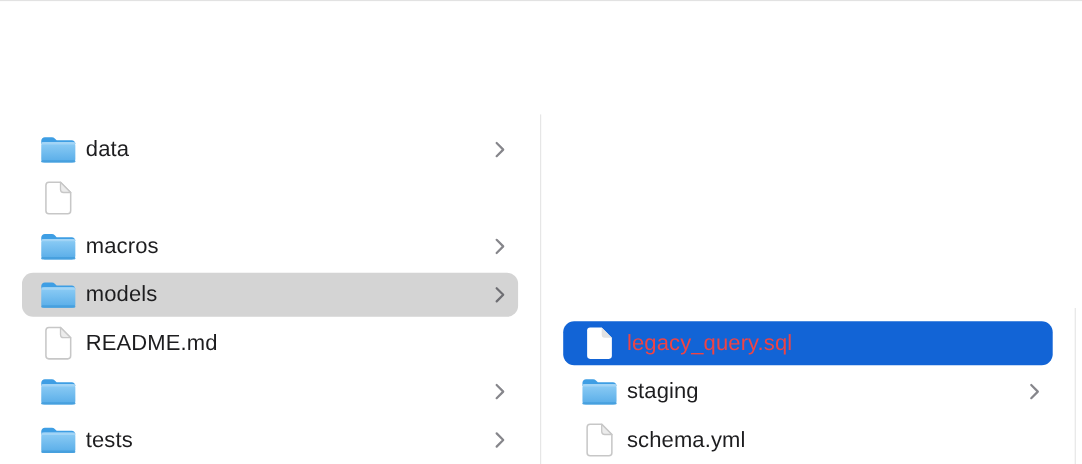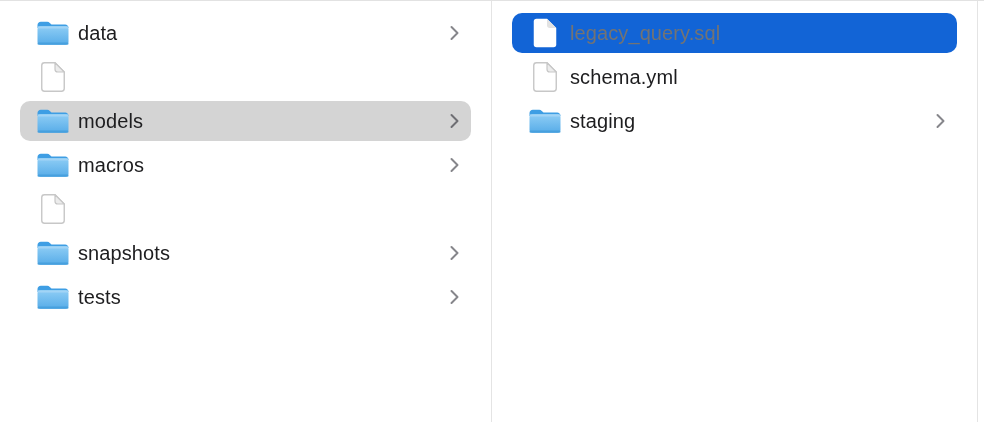--- a/index.html
+++ b/index.html
@@ -4,20 +4,21 @@
 <style>
   html,body{margin:0;padding:0;background:#fff;}
   .finder{
     width:984px;height:422px;
     box-sizing:border-box;
     background:#fff;
     border-top:1px solid #E2E2E2;
     display:flex;
     font-family:"Liberation Sans","DejaVu Sans",sans-serif;
     overflow:hidden;
+    align-items:flex-end;
   }
   .col{
     box-sizing:border-box;
     padding-top:10px;
     border-right:1px solid #E4E4E4;
     position:relative;
   }
   .col-left{width:492px;}
   .col-right{width:486px;}
   .col-stub{flex:1;border-right:none;}
@@ -44,21 +45,21 @@
     position:relative;z-index:1;
     flex:0 0 34px;
   }
   .label{
     font-size:20px;
     color:#1D1D1F;
     letter-spacing:0.1px;
     position:relative;z-index:1;
     white-space:nowrap;
   }
-  .row.sel-active .label{color:#737373;}
+  .row.sel-active .label{color:#ef4444;}
   .chev{
     position:absolute;
     right:32px;top:50%;
     transform:translateY(-50%);
     z-index:1;
     display:flex;align-items:center;
   }
 </style>
 </head>
 <body>
@@ -88,20 +89,42 @@
         </span>
       </div>
       <div class="row">
         <span class="icon-slot">
           <svg width="26" height="32" viewBox="0 0 26 32">
             <path d="M4.5 1.75 H15 L24.25 11 V27.5 a2.75 2.75 0 0 1 -2.75 2.75 H4.5 A2.75 2.75 0 0 1 1.75 27.5 V4.5 A2.75 2.75 0 0 1 4.5 1.75 Z" fill="#FFFFFF" stroke="#C7C7C7" stroke-width="1.4"></path>
             <path d="M15 1.75 L24.25 11 H17.75 A2.75 2.75 0 0 1 15 8.25 Z" fill="#ECECEC" stroke="#C7C7C7" stroke-width="1.2" stroke-linejoin="round"></path>
           </svg>
         </span>
       </div>
+      <div class="row">
+        <span class="icon-slot">
+          <svg width="34" height="28" viewBox="0 0 34 28">
+            <defs>
+              <linearGradient id="fb2" x1="0" y1="0" x2="0" y2="1">
+                <stop offset="0" stop-color="#8ECDF5"></stop>
+                <stop offset="1" stop-color="#57ACE8"></stop>
+              </linearGradient>
+            </defs>
+            <path d="M1.5 8.5 V6 C1.5 4.2 3 2.8 4.8 2.8 h6.4 c1 0 1.9.4 2.6 1.1 l1.7 1.7 h13.7 c1.8 0 3.3 1.5 3.3 3.3 v0 H1.5 Z" fill="#3E9EE4"></path>
+            <rect x="1.5" y="7.2" width="31" height="18.6" rx="3.2" fill="url(#fb2)"></rect>
+            <rect x="1.5" y="7.2" width="31" height="2.2" rx="1.1" fill="#A6D6F6" opacity="0.85"></rect>
+            <rect x="1.5" y="23.6" width="31" height="2.2" rx="1.1" fill="#459FDD" opacity="0.9"></rect>
+          </svg>
+        </span>
+        <span class="label">macros</span>
+        <span class="chev">
+          <svg width="9" height="16" viewBox="0 0 9 16">
+            <path d="M1.5 2 L7.5 8 L1.5 14" fill="none" stroke="#86868B" stroke-width="2" stroke-linecap="round" stroke-linejoin="round"></path>
+          </svg>
+        </span>
+      </div>
       <div class="row sel-inactive">
         <div class="pill"></div>
         <span class="icon-slot">
           <svg width="34" height="28" viewBox="0 0 34 28">
             <defs>
               <linearGradient id="fb3" x1="0" y1="0" x2="0" y2="1">
                 <stop offset="0" stop-color="#8ECDF5"></stop>
                 <stop offset="1" stop-color="#57ACE8"></stop>
               </linearGradient>
             </defs>
@@ -113,64 +136,42 @@
         </span>
         <span class="label">models</span>
         <span class="chev">
           <svg width="9" height="16" viewBox="0 0 9 16">
             <path d="M1.5 2 L7.5 8 L1.5 14" fill="none" stroke="#6E6E73" stroke-width="2" stroke-linecap="round" stroke-linejoin="round"></path>
           </svg>
         </span>
       </div>
       <div class="row">
         <span class="icon-slot">
-          <svg width="34" height="28" viewBox="0 0 34 28">
-            <defs>
-              <linearGradient id="fb2" x1="0" y1="0" x2="0" y2="1">
-                <stop offset="0" stop-color="#8ECDF5"></stop>
-                <stop offset="1" stop-color="#57ACE8"></stop>
-              </linearGradient>
-            </defs>
-            <path d="M1.5 8.5 V6 C1.5 4.2 3 2.8 4.8 2.8 h6.4 c1 0 1.9.4 2.6 1.1 l1.7 1.7 h13.7 c1.8 0 3.3 1.5 3.3 3.3 v0 H1.5 Z" fill="#3E9EE4"></path>
-            <rect x="1.5" y="7.2" width="31" height="18.6" rx="3.2" fill="url(#fb2)"></rect>
-            <rect x="1.5" y="7.2" width="31" height="2.2" rx="1.1" fill="#A6D6F6" opacity="0.85"></rect>
-            <rect x="1.5" y="23.6" width="31" height="2.2" rx="1.1" fill="#459FDD" opacity="0.9"></rect>
-          </svg>
-        </span>
-        <span class="label">macros</span>
-        <span class="chev">
-          <svg width="9" height="16" viewBox="0 0 9 16">
-            <path d="M1.5 2 L7.5 8 L1.5 14" fill="none" stroke="#86868B" stroke-width="2" stroke-linecap="round" stroke-linejoin="round"></path>
-          </svg>
-        </span>
-      </div>
-      <div class="row">
-        <span class="icon-slot">
           <svg width="26" height="32" viewBox="0 0 26 32">
             <path d="M4.5 1.75 H15 L24.25 11 V27.5 a2.75 2.75 0 0 1 -2.75 2.75 H4.5 A2.75 2.75 0 0 1 1.75 27.5 V4.5 A2.75 2.75 0 0 1 4.5 1.75 Z" fill="#FFFFFF" stroke="#C7C7C7" stroke-width="1.4"></path>
             <path d="M15 1.75 L24.25 11 H17.75 A2.75 2.75 0 0 1 15 8.25 Z" fill="#ECECEC" stroke="#C7C7C7" stroke-width="1.2" stroke-linejoin="round"></path>
           </svg>
         </span>
+        <span class="label">README.md</span>
       </div>
       <div class="row">
         <span class="icon-slot">
           <svg width="34" height="28" viewBox="0 0 34 28">
             <defs>
               <linearGradient id="fb4" x1="0" y1="0" x2="0" y2="1">
                 <stop offset="0" stop-color="#8ECDF5"></stop>
                 <stop offset="1" stop-color="#57ACE8"></stop>
               </linearGradient>
             </defs>
             <path d="M1.5 8.5 V6 C1.5 4.2 3 2.8 4.8 2.8 h6.4 c1 0 1.9.4 2.6 1.1 l1.7 1.7 h13.7 c1.8 0 3.3 1.5 3.3 3.3 v0 H1.5 Z" fill="#3E9EE4"></path>
             <rect x="1.5" y="7.2" width="31" height="18.6" rx="3.2" fill="url(#fb4)"></rect>
             <rect x="1.5" y="7.2" width="31" height="2.2" rx="1.1" fill="#A6D6F6" opacity="0.85"></rect>
             <rect x="1.5" y="23.6" width="31" height="2.2" rx="1.1" fill="#459FDD" opacity="0.9"></rect>
           </svg>
         </span>
-        <span class="label">snapshots</span>
         <span class="chev">
           <svg width="9" height="16" viewBox="0 0 9 16">
             <path d="M1.5 2 L7.5 8 L1.5 14" fill="none" stroke="#86868B" stroke-width="2" stroke-linecap="round" stroke-linejoin="round"></path>
           </svg>
         </span>
       </div>
       <div class="row">
         <span class="icon-slot">
           <svg width="34" height="28" viewBox="0 0 34 28">
             <defs>
@@ -199,44 +200,44 @@
         <span class="icon-slot">
           <svg width="26" height="32" viewBox="0 0 26 32">
             <path d="M4.5 1.75 H15 L24.25 11 V27.5 a2.75 2.75 0 0 1 -2.75 2.75 H4.5 A2.75 2.75 0 0 1 1.75 27.5 V4.5 A2.75 2.75 0 0 1 4.5 1.75 Z" fill="#FFFFFF"></path>
             <path d="M15 1.75 L24.25 11 H17.75 A2.75 2.75 0 0 1 15 8.25 Z" fill="#E2E2E2"></path>
           </svg>
         </span>
         <span class="label">legacy_query.sql</span>
       </div>
       <div class="row">
         <span class="icon-slot">
+          <svg width="34" height="28" viewBox="0 0 34 28">
+            <defs>
+              <linearGradient id="fb6" x1="0" y1="0" x2="0" y2="1">
+                <stop offset="0" stop-color="#8ECDF5"></stop>
+                <stop offset="1" stop-color="#57ACE8"></stop>
+              </linearGradient>
+            </defs>
+            <path d="M1.5 8.5 V6 C1.5 4.2 3 2.8 4.8 2.8 h6.4 c1 0 1.9.4 2.6 1.1 l1.7 1.7 h13.7 c1.8 0 3.3 1.5 3.3 3.3 v0 H1.5 Z" fill="#3E9EE4"></path>
+            <rect x="1.5" y="7.2" width="31" height="18.6" rx="3.2" fill="url(#fb6)"></rect>
+            <rect x="1.5" y="7.2" width="31" height="2.2" rx="1.1" fill="#A6D6F6" opacity="0.85"></rect>
+            <rect x="1.5" y="23.6" width="31" height="2.2" rx="1.1" fill="#459FDD" opacity="0.9"></rect>
+          </svg>
+        </span>
+        <span class="label">staging</span>
+        <span class="chev">
+          <svg width="9" height="16" viewBox="0 0 9 16">
+            <path d="M1.5 2 L7.5 8 L1.5 14" fill="none" stroke="#86868B" stroke-width="2" stroke-linecap="round" stroke-linejoin="round"></path>
+          </svg>
+        </span>
+      </div>
+      <div class="row">
+        <span class="icon-slot">
           <svg width="26" height="32" viewBox="0 0 26 32">
             <path d="M4.5 1.75 H15 L24.25 11 V27.5 a2.75 2.75 0 0 1 -2.75 2.75 H4.5 A2.75 2.75 0 0 1 1.75 27.5 V4.5 A2.75 2.75 0 0 1 4.5 1.75 Z" fill="#FFFFFF" stroke="#C7C7C7" stroke-width="1.4"></path>
             <path d="M15 1.75 L24.25 11 H17.75 A2.75 2.75 0 0 1 15 8.25 Z" fill="#ECECEC" stroke="#C7C7C7" stroke-width="1.2" stroke-linejoin="round"></path>
           </svg>
         </span>
         <span class="label">schema.yml</span>
-      </div>
-      <div class="row">
-        <span class="icon-slot">
-          <svg width="34" height="28" viewBox="0 0 34 28">
-            <defs>
-              <linearGradient id="fb6" x1="0" y1="0" x2="0" y2="1">
-                <stop offset="0" stop-color="#8ECDF5"></stop>
-                <stop offset="1" stop-color="#57ACE8"></stop>
-              </linearGradient>
-            </defs>
-            <path d="M1.5 8.5 V6 C1.5 4.2 3 2.8 4.8 2.8 h6.4 c1 0 1.9.4 2.6 1.1 l1.7 1.7 h13.7 c1.8 0 3.3 1.5 3.3 3.3 v0 H1.5 Z" fill="#3E9EE4"></path>
-            <rect x="1.5" y="7.2" width="31" height="18.6" rx="3.2" fill="url(#fb6)"></rect>
-            <rect x="1.5" y="7.2" width="31" height="2.2" rx="1.1" fill="#A6D6F6" opacity="0.85"></rect>
-            <rect x="1.5" y="23.6" width="31" height="2.2" rx="1.1" fill="#459FDD" opacity="0.9"></rect>
-          </svg>
-        </span>
-        <span class="label">staging</span>
-        <span class="chev">
-          <svg width="9" height="16" viewBox="0 0 9 16">
-            <path d="M1.5 2 L7.5 8 L1.5 14" fill="none" stroke="#86868B" stroke-width="2" stroke-linecap="round" stroke-linejoin="round"></path>
-          </svg>
-        </span>
       </div>
     </div>
   <div class="col col-stub"></div>
 </div>
 
 </body></html>

